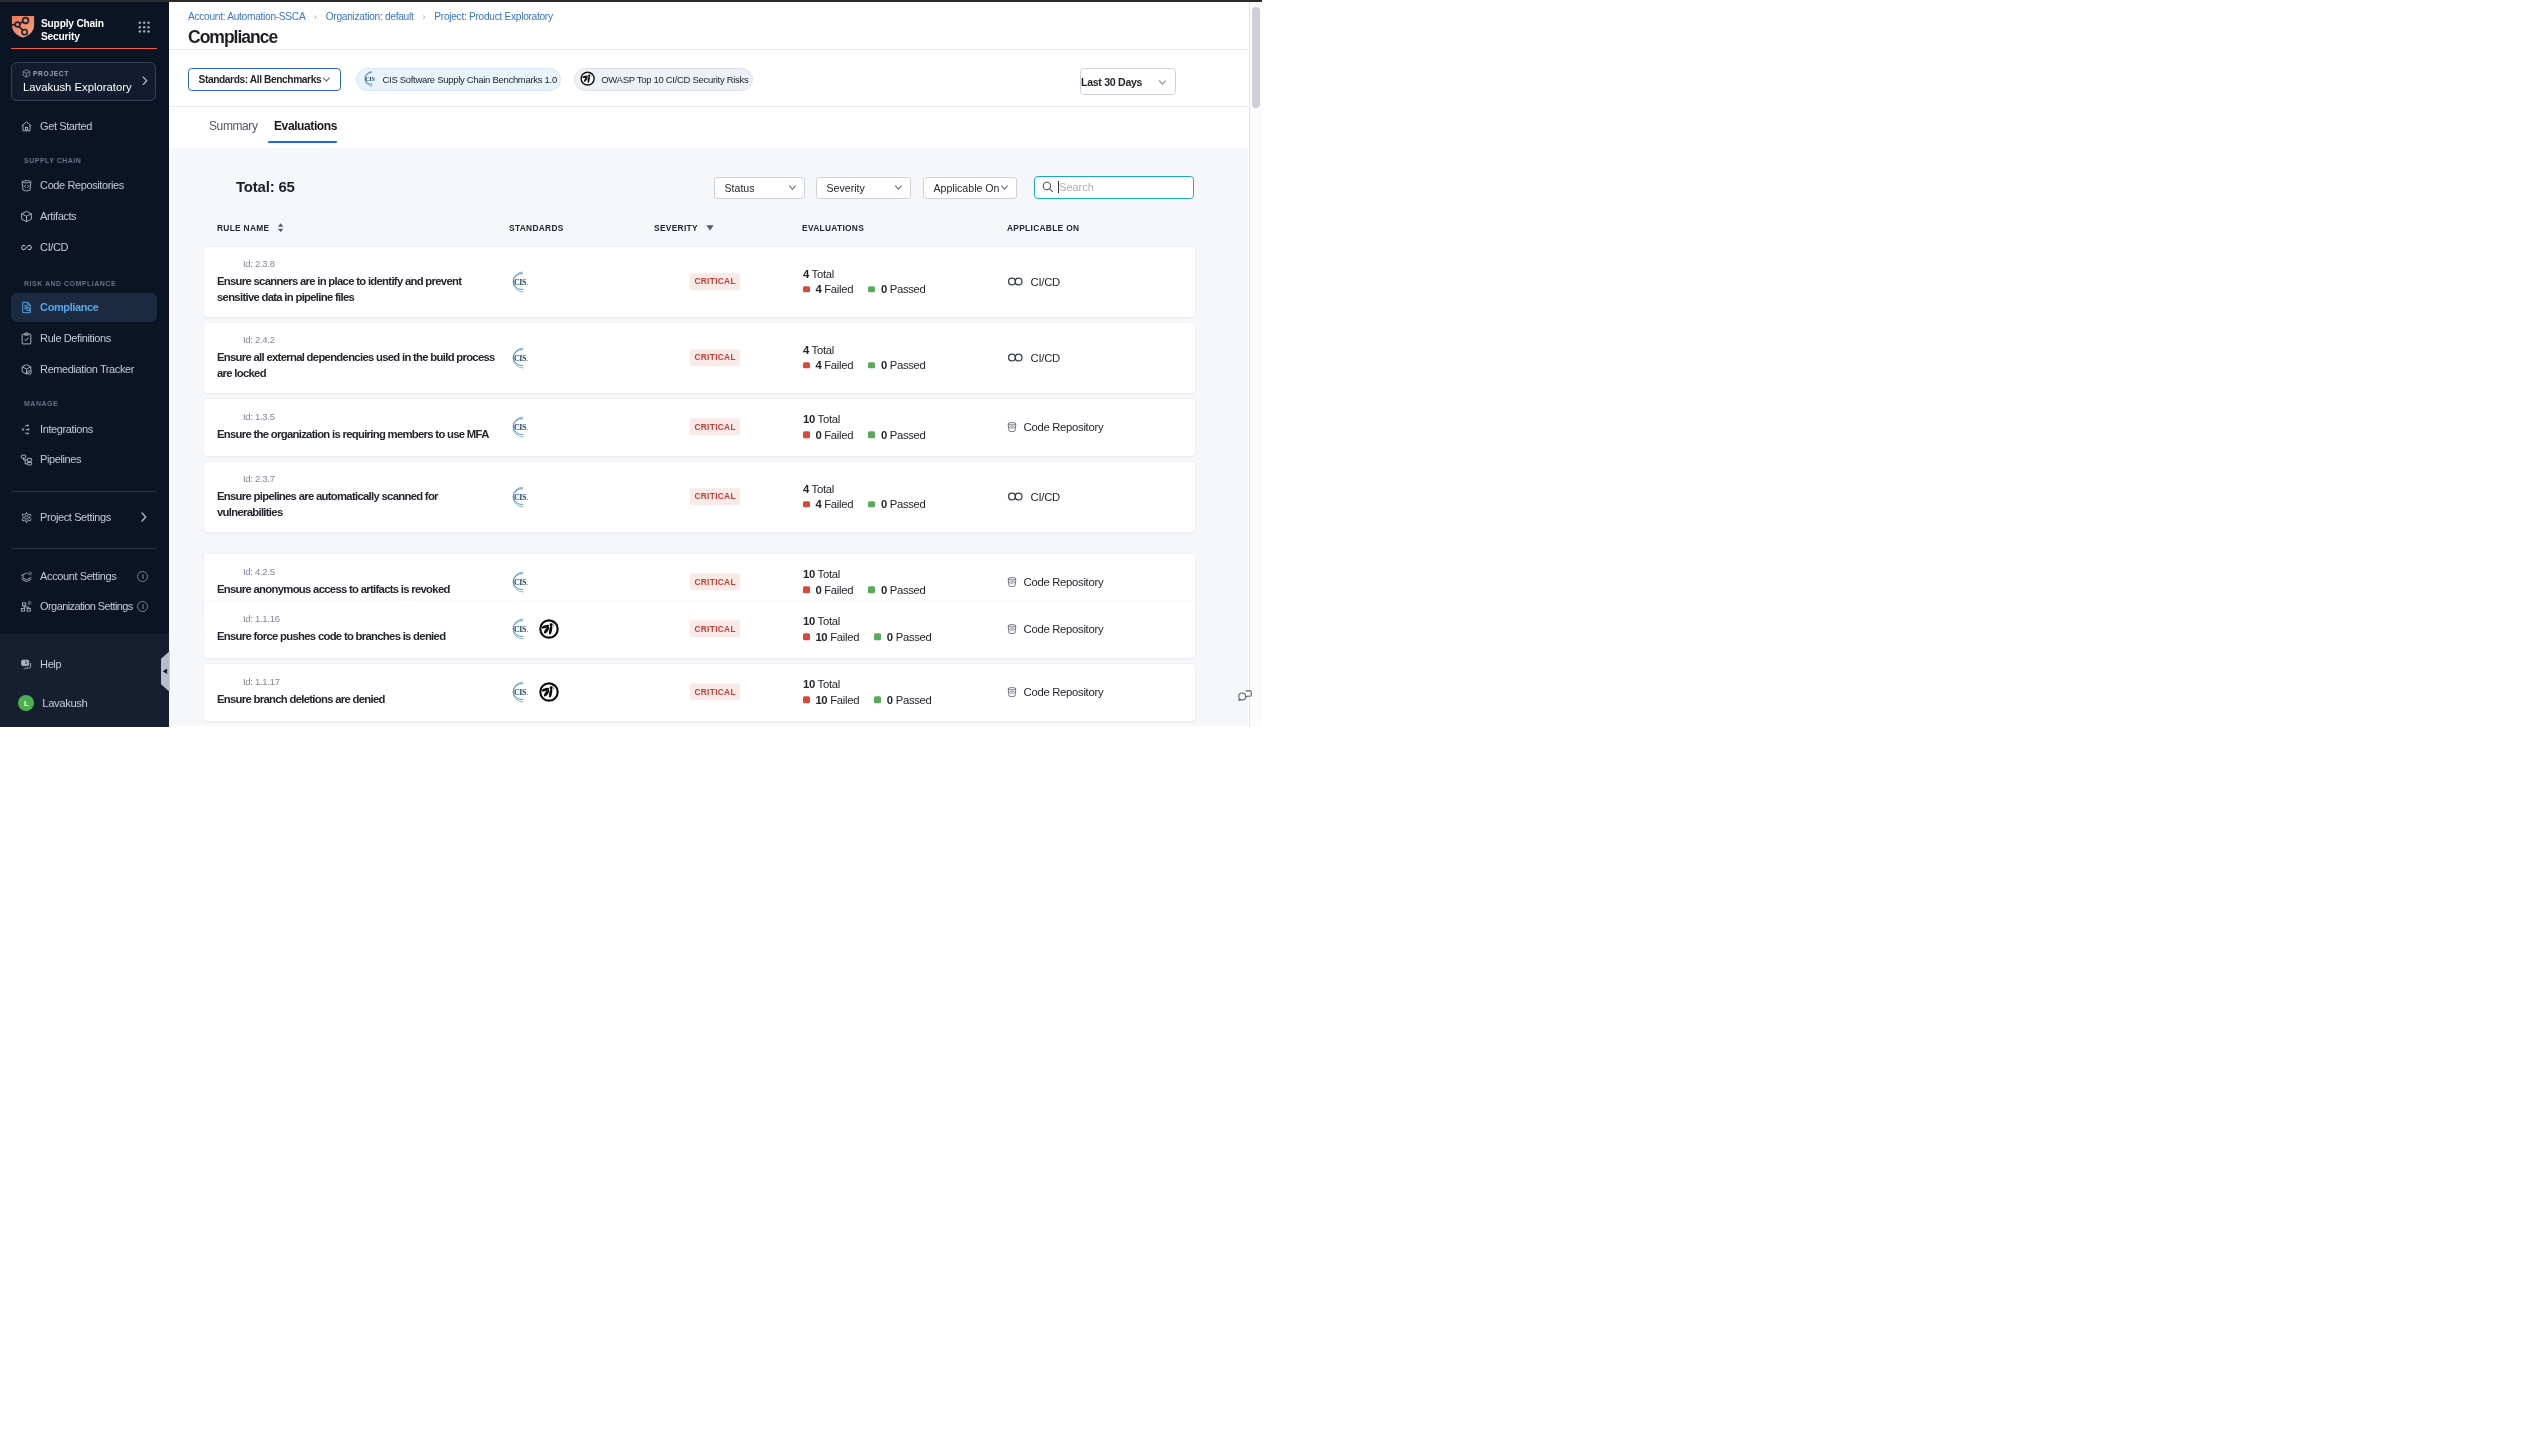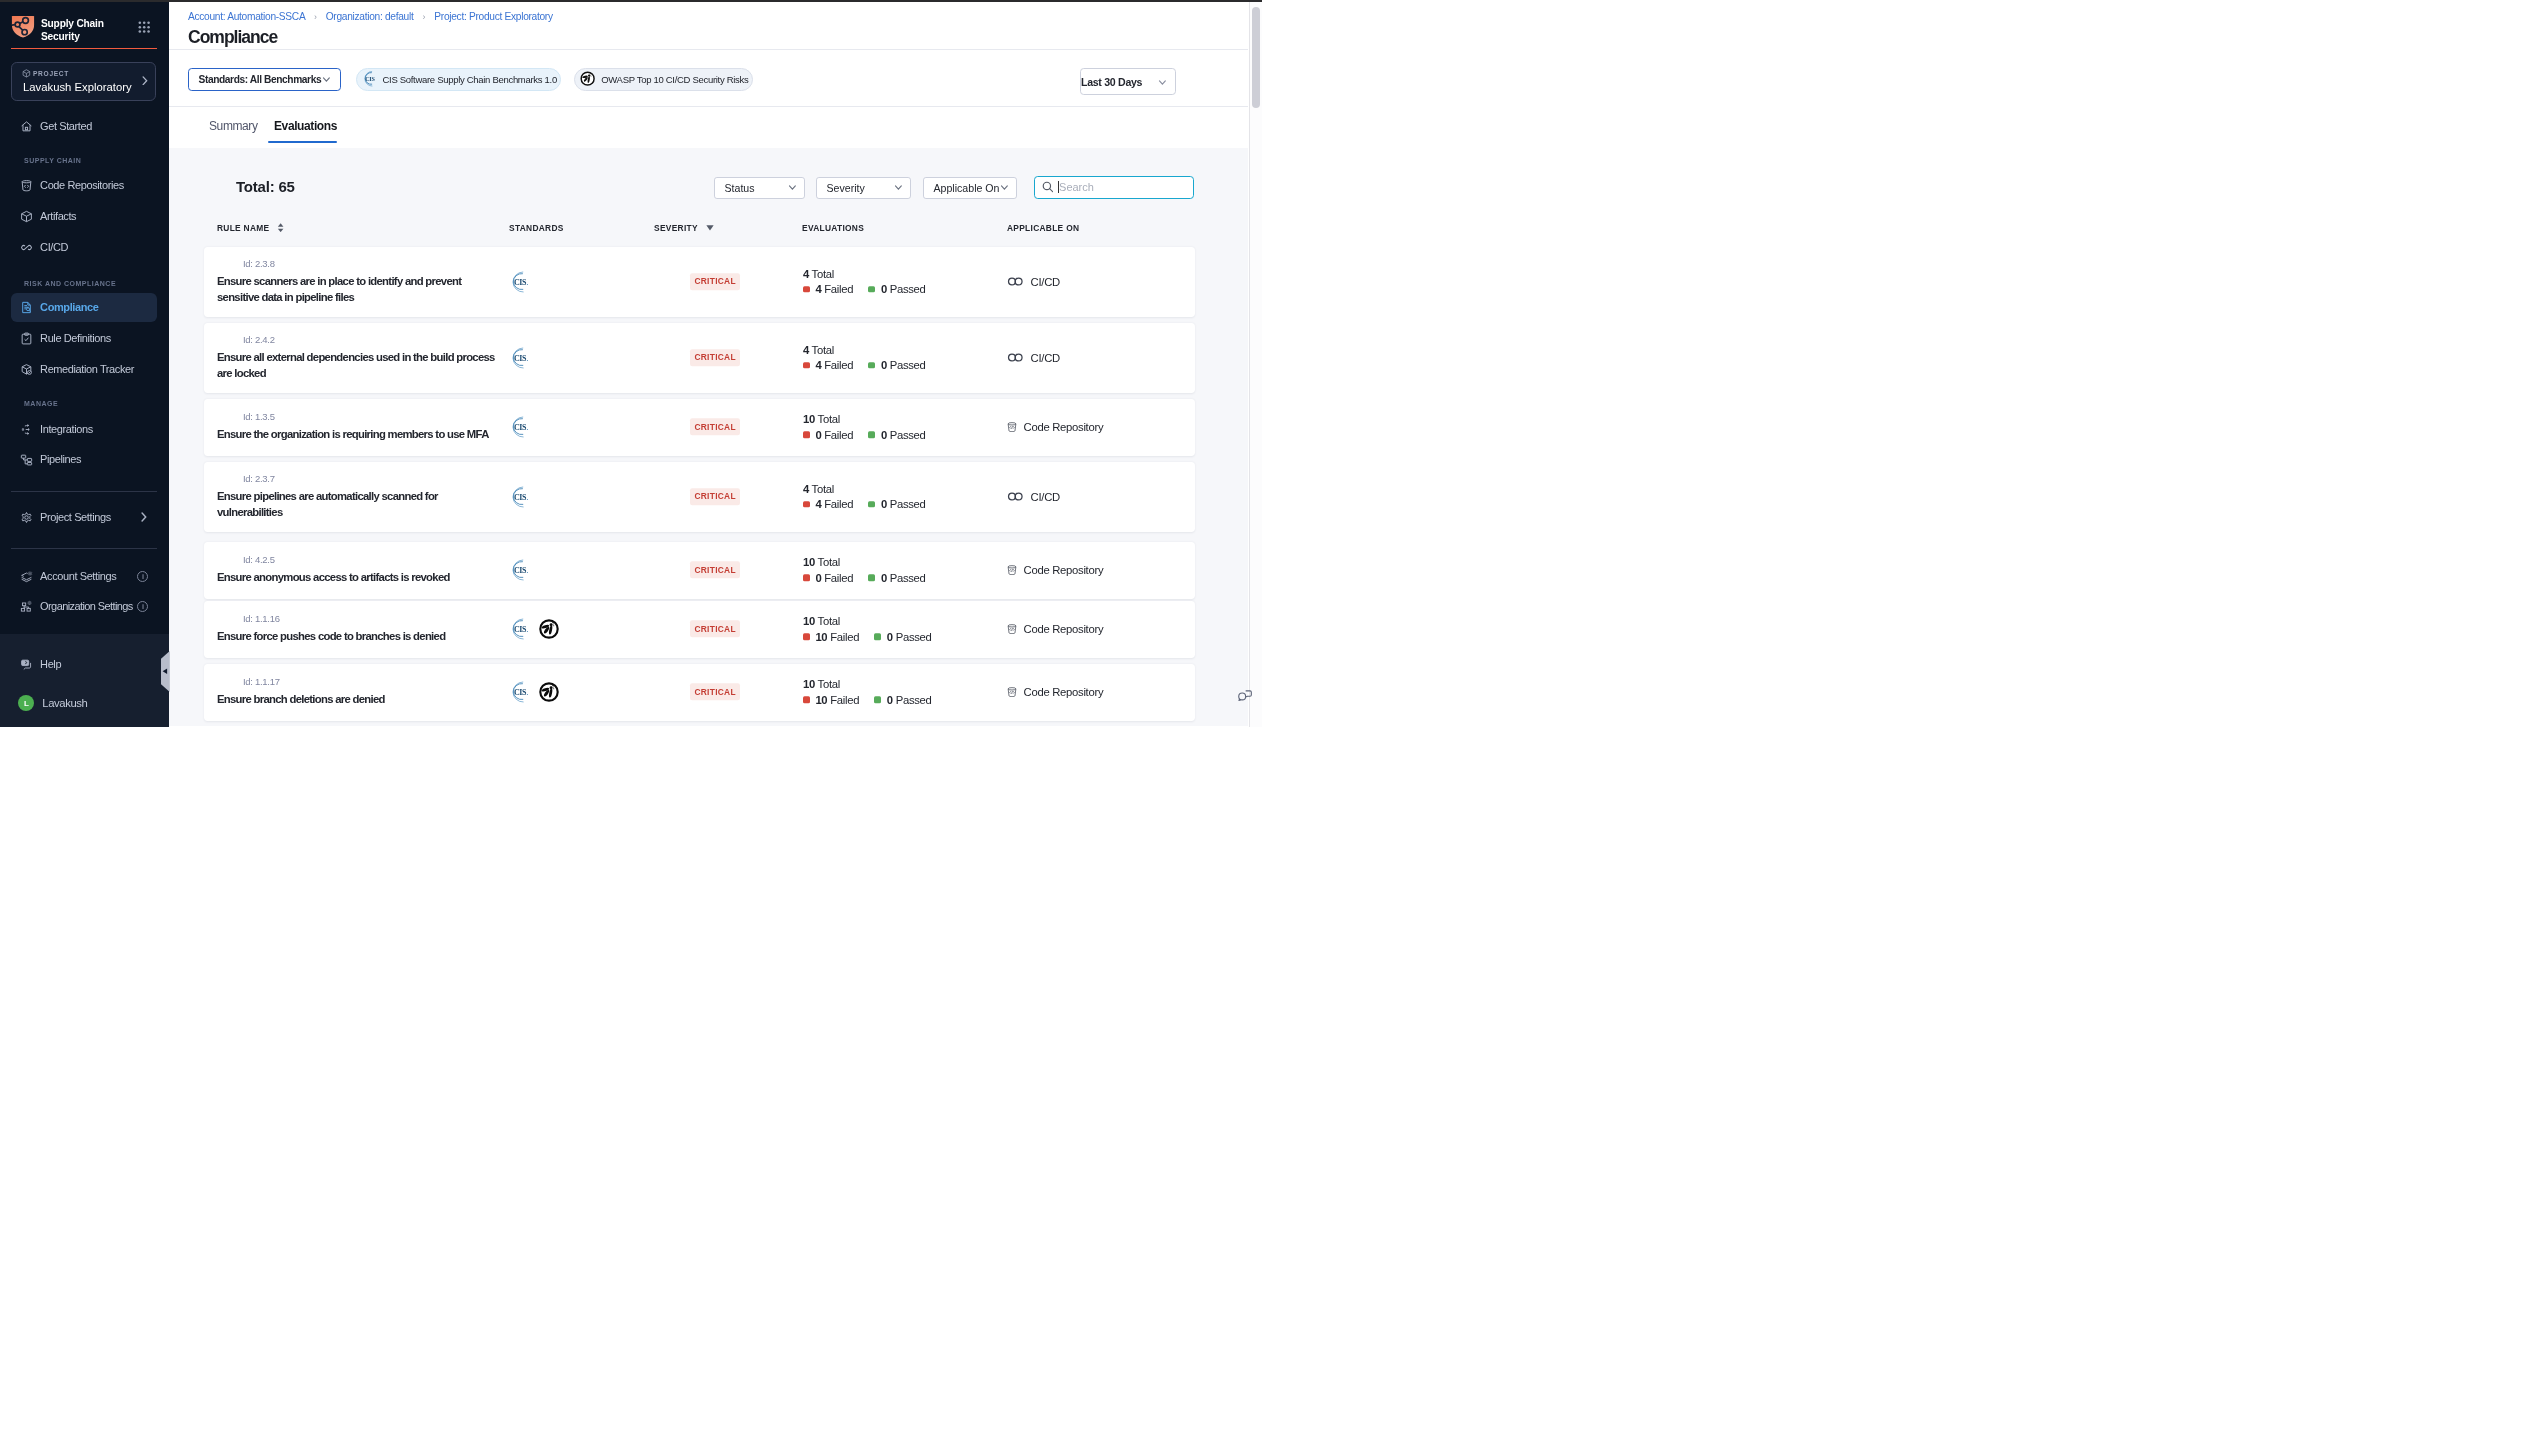--- a/index.html
+++ b/index.html
@@ -431,21 +431,21 @@
           <div class="eval2"><span class="sq" style="background:#d8483b;"></span><b>4</b>&nbsp;Failed<span class="sq" style="background:#57ab5a; margin-left:15.3px;"></span><b>0</b>&nbsp;Passed</div>
         </div>
       <div class="appcell"><span class="aic">
             <svg width="17" height="11" viewBox="0 0 23 15">
               <circle cx="6.7" cy="7.5" r="4.7" stroke="#3a3f4c" stroke-width="1.7" fill="none"></circle>
               <circle cx="15.7" cy="7.5" r="4.7" stroke="#3a3f4c" stroke-width="1.7" fill="none"></circle>
             </svg>
           </span>CI/CD</div>
     </div>
 
-    <div class="card" style="top:392px; height:57px;">
+    <div class="card" style="top:404px; height:57px;">
       <div class="rulecell">
           <div class="rid">Id: 4.2.5</div>
           <div class="rname">Ensure anonymous access to artifacts is revoked</div>
         </div>
       <div class="stdcell">
           <svg width="20" height="24" viewBox="0 0 54 66" style="flex:none">
             <path d="M37.5 5.5 A27 27 0 1 0 38.5 60.5" fill="none" stroke="#66a0cb" stroke-width="2.1" stroke-linecap="round"></path>
             <path d="M36.5 10 A22 22 0 1 0 37.5 53.5" fill="none" stroke="#2f77ad" stroke-width="2.2" stroke-linecap="round"></path>
             <text x="13" y="41.5" font-family="Liberation Serif,serif" font-weight="bold" font-size="22" fill="#1f4d73" letter-spacing="-1">CIS</text>
             <circle cx="50" cy="40" r="1.4" fill="#2f77ad"></circle>

